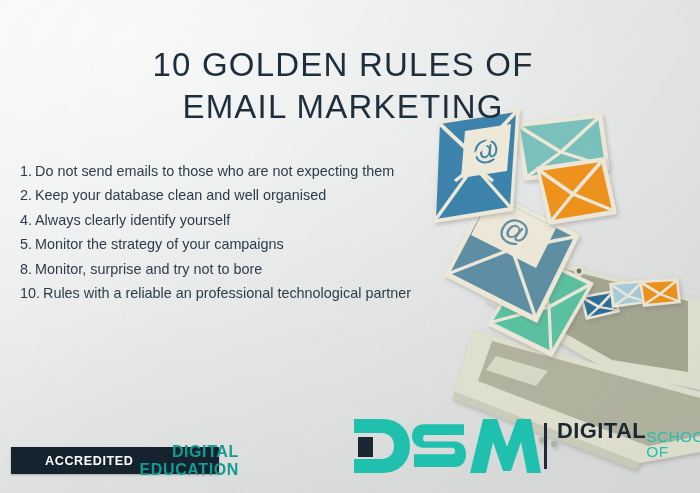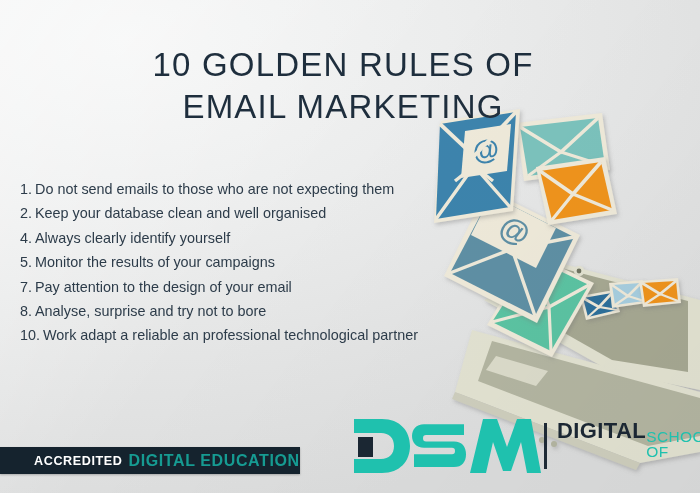--- a/index.html
+++ b/index.html
@@ -28,39 +28,40 @@
     font-size:33px;
     font-weight:400;
     letter-spacing:1.2px;
     line-height:1.26;
     text-transform:uppercase;
   }
   #title .l2{display:block;}
 
   
   #rules{
-    position:absolute;left:20px;top:177px;
+    position:absolute;left:20px;top:159px;
     width:470px;
     list-style:none;margin:0;padding:0;
   }
   #rules li{
     color:#2d3c4a;
     font-size:14.4px;
     line-height:24.4px;
     white-space:nowrap;
   }
   #rules li .num{margin-right:3px;}
 
   
   #accredited-bar{
-    position:absolute;left:0;top:447px;
-    width:300px;height:27px;
+    position:absolute;left:11px;top:447px;
+    width:208px;height:27px;
     background:#15232e;
     display:flex;align-items:center;
     box-shadow:0 1px 2px rgba(0,0,0,.25);
+    text-align:right;
   }
   #accredited-bar .ac{
     color:#ffffff;font-weight:bold;font-size:12.6px;letter-spacing:.6px;
     margin-left:34px;
   }
   #accredited-bar .de{
     color:#169b92;font-weight:bold;font-size:16px;letter-spacing:.6px;
     margin-left:6px;
   }
 
@@ -183,24 +184,23 @@
 
   <h1 id="title">
     <span class="l1">10 Golden Rules of</span>
     <span class="l2">Email Marketing</span>
   </h1>
 
   <ul id="rules">
     <li><span class="num">1.</span><span>Do not send emails to those who are not expecting them</span></li>
     <li><span class="num">2.</span><span>Keep your database clean and well organised</span></li>
     <li><span class="num">4.</span><span>Always clearly identify yourself</span></li>
-    <li><span class="num">5.</span><span>Monitor the results of your campaigns</span></li>
-    <li><span class="num">7.</span><span>Pay attention to the design of your email</span></li>
-    <li><span class="num">8.</span><span>Analyse, surprise and try not to bore</span></li>
-    <li><span class="num">10.</span><span>Work adapt a reliable an professional technological partner</span></li>
+    <li><span class="num">5.</span><span>Monitor the strategy of your campaigns</span></li>
+    <li><span class="num">8.</span><span>Monitor, surprise and try not to bore</span></li>
+    <li><span class="num">10.</span><span>Rules with a reliable an professional technological partner</span></li>
   </ul>
 
   <div id="accredited-bar">
     <span class="ac">ACCREDITED</span>
     <span class="de">DIGITAL EDUCATION</span>
   </div>
 
   <div id="logo">
     <svg id="logo-mark" viewBox="0 0 190 62">
 

